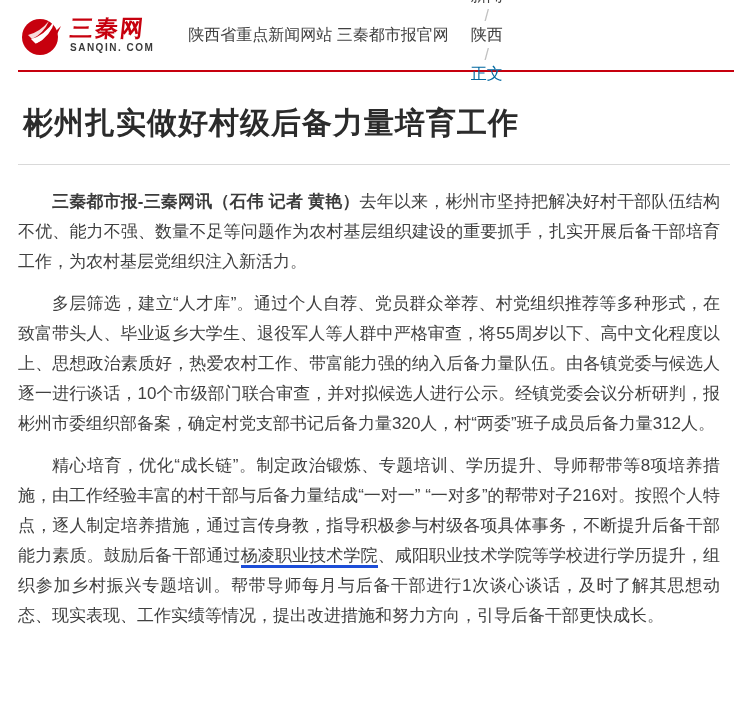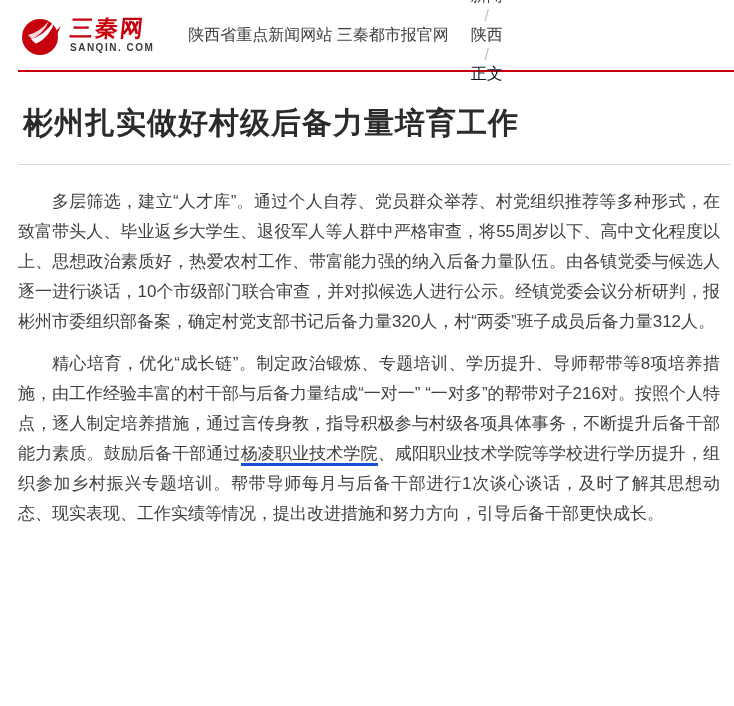--- a/index.html
+++ b/index.html
@@ -51,21 +51,21 @@
     margin-left: 22px;
     display: flex;
     align-items: center;
     font-size: 16px;
     color: #404040;
     white-space: nowrap;
     flex-direction: column;
   }
   .breadcrumb .crumb { color: #404040; text-decoration: none; cursor: pointer; }
   .breadcrumb .sep { color: #c0c0c0; margin: 0 9px; }
-  .breadcrumb .current { color: #0f172a; }
+  .breadcrumb .current { color: #0369a1; }
 
   .header-redline {
     height: 2px;
     background: #c7000e;
     margin-left: 18px;
   }
 
   
   .article-title {
     margin: 30px 18px 0 23px;
@@ -136,19 +136,20 @@
       <span class="current">正文</span>
     </nav>
   </div>
 
   <div class="header-redline"></div>
 
   <h1 class="article-title">彬州扎实做好村级后备力量培育工作</h1>
   <hr class="date-divider">
 
   <div class="article-body">
+    <p><span class="byline-lead">三秦都市报-三秦网讯（石伟 记者 黄艳）</span><span>去年以来，彬州市坚持把解决好村干部队伍结构不优、能力不强、数量不足等问题作为农村基层组织建设的重要抓手，扎实开展后备干部培育工作，为农村基层党组织注入新活力。</span></p>
 
     <p><span>多层筛选，建立“人才库”。通过个人自荐、党员群众举荐、村党组织推荐等多种形式，在致富带头人、毕业返乡大学生、退役军人等人群中严格审查，将55周岁以下、高中文化程度以上、思想政治素质好，热爱农村工作、带富能力强的纳入后备力量队伍。由各镇党委与候选人逐一进行谈话，10个市级部门联合审查，并对拟候选人进行公示。经镇党委会议分析研判，报彬州市委组织部备案，确定村党支部书记后备力量320人，村“两委”班子成员后备力量312人。</span></p>
 
     <p><span>精心培育，优化“成长链”。制定政治锻炼、专题培训、学历提升、导师帮带等8项培养措施，由工作经验丰富的村干部与后备力量结成“一对一” “一对多”的帮带对子216对。按照个人特点，逐人制定培养措施，通过言传身教，指导积极参与村级各项具体事务，不断提升后备干部能力素质。鼓励后备干部通过</span><a class="inline-link">杨凌职业技术学院</a><span>、咸阳职业技术学院等学校进行学历提升，组织参加乡村振兴专题培训。帮带导师每月与后备干部进行1次谈心谈话，及时了解其思想动态、现实表现、工作实绩等情况，提出改进措施和努力方向，引导后备干部更快成长。</span></p>
   </div>
 
 </div>
 
 </body></html>

